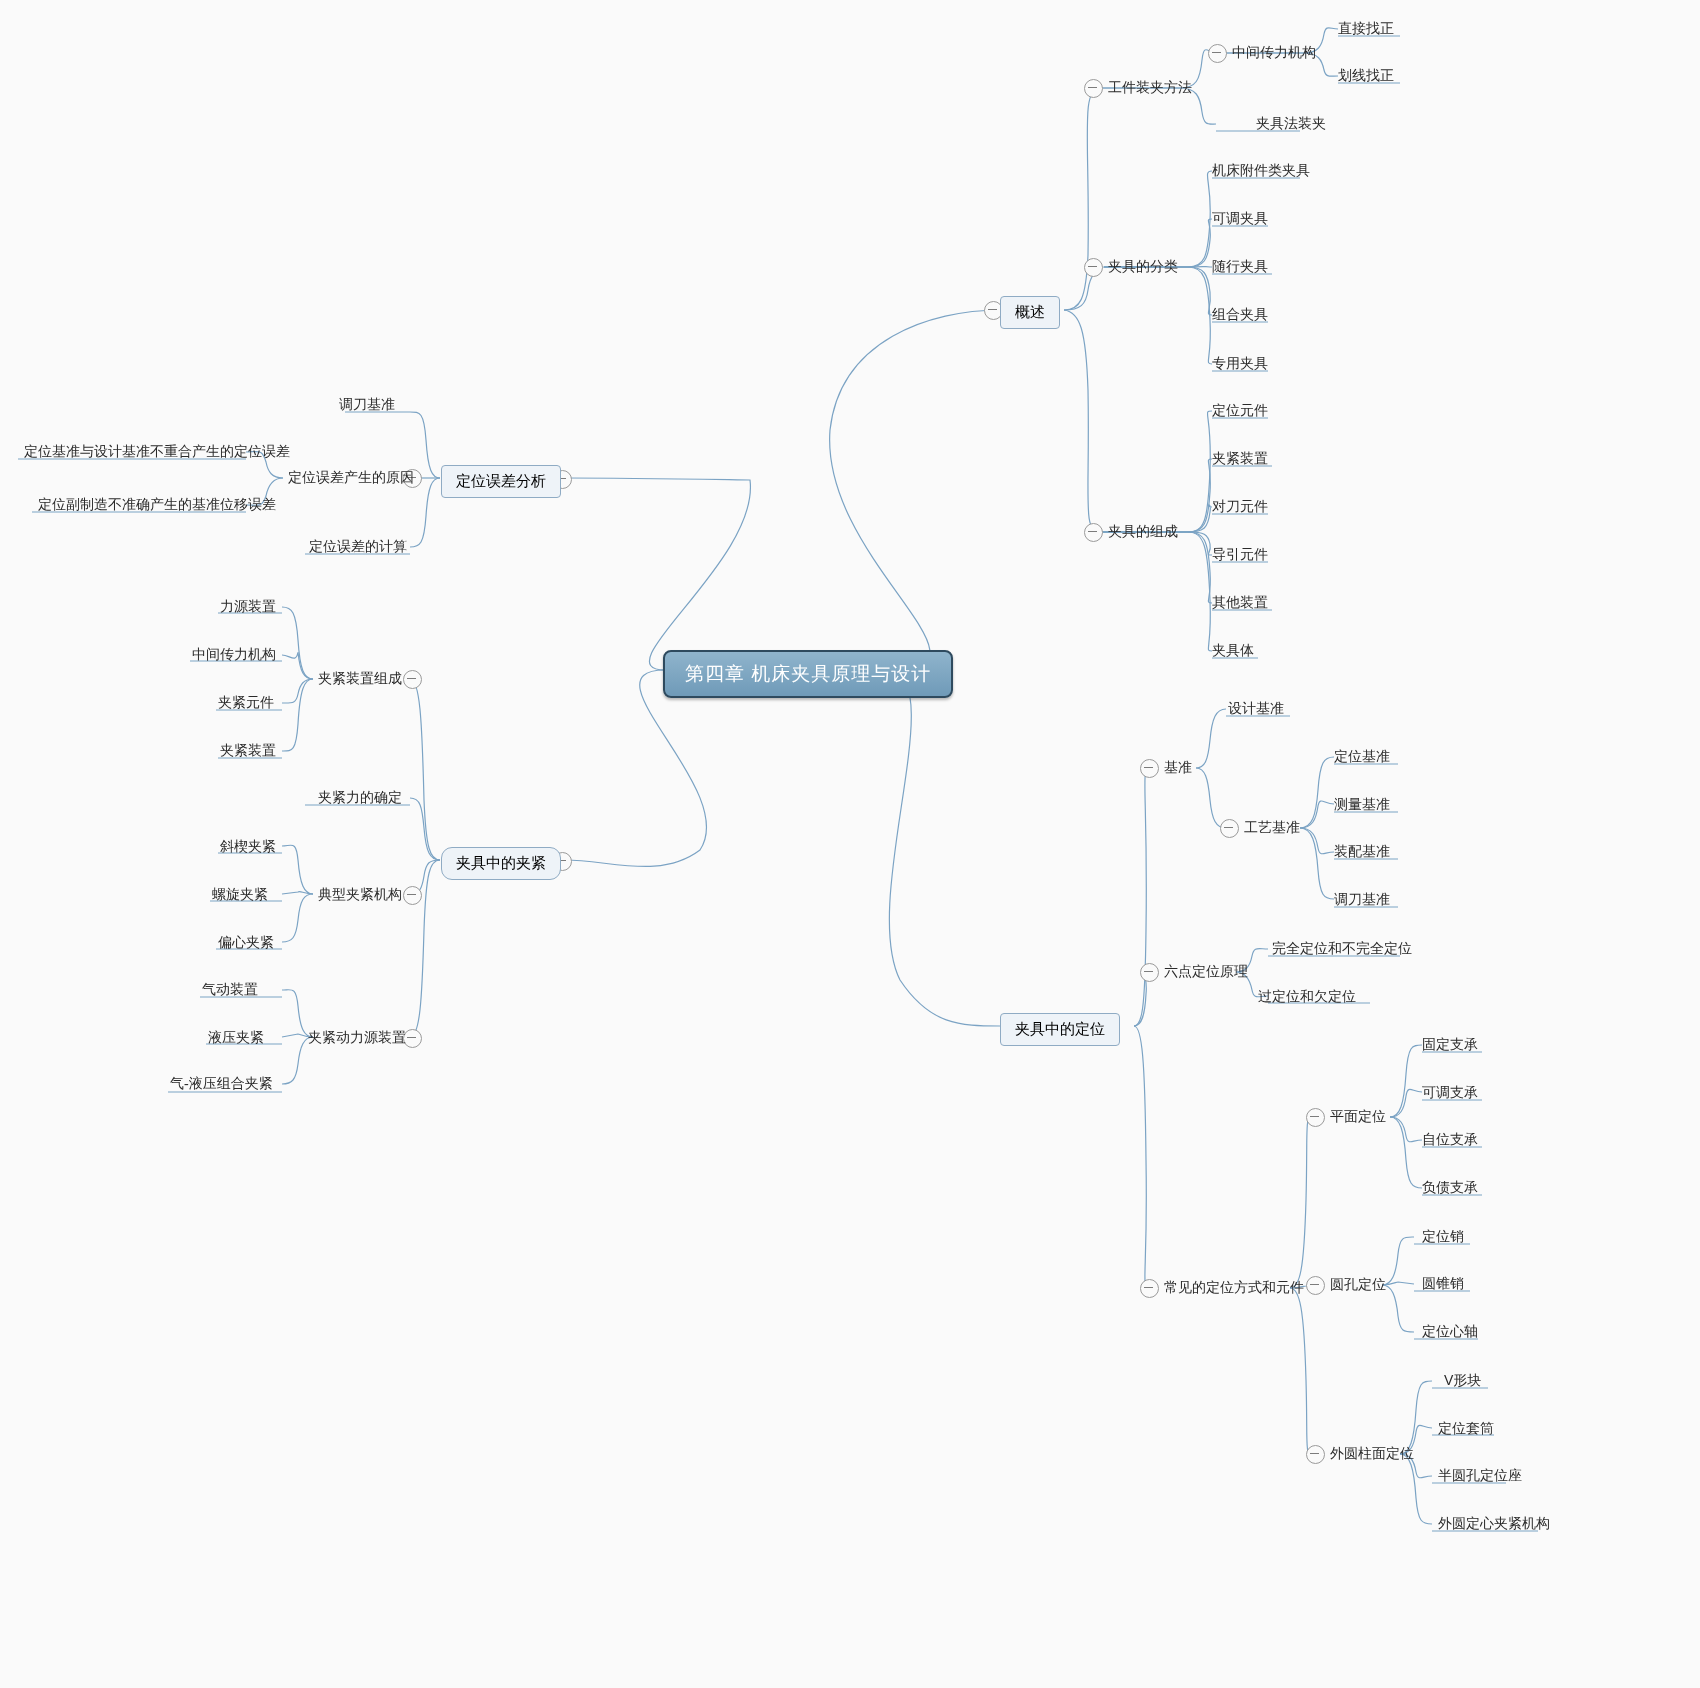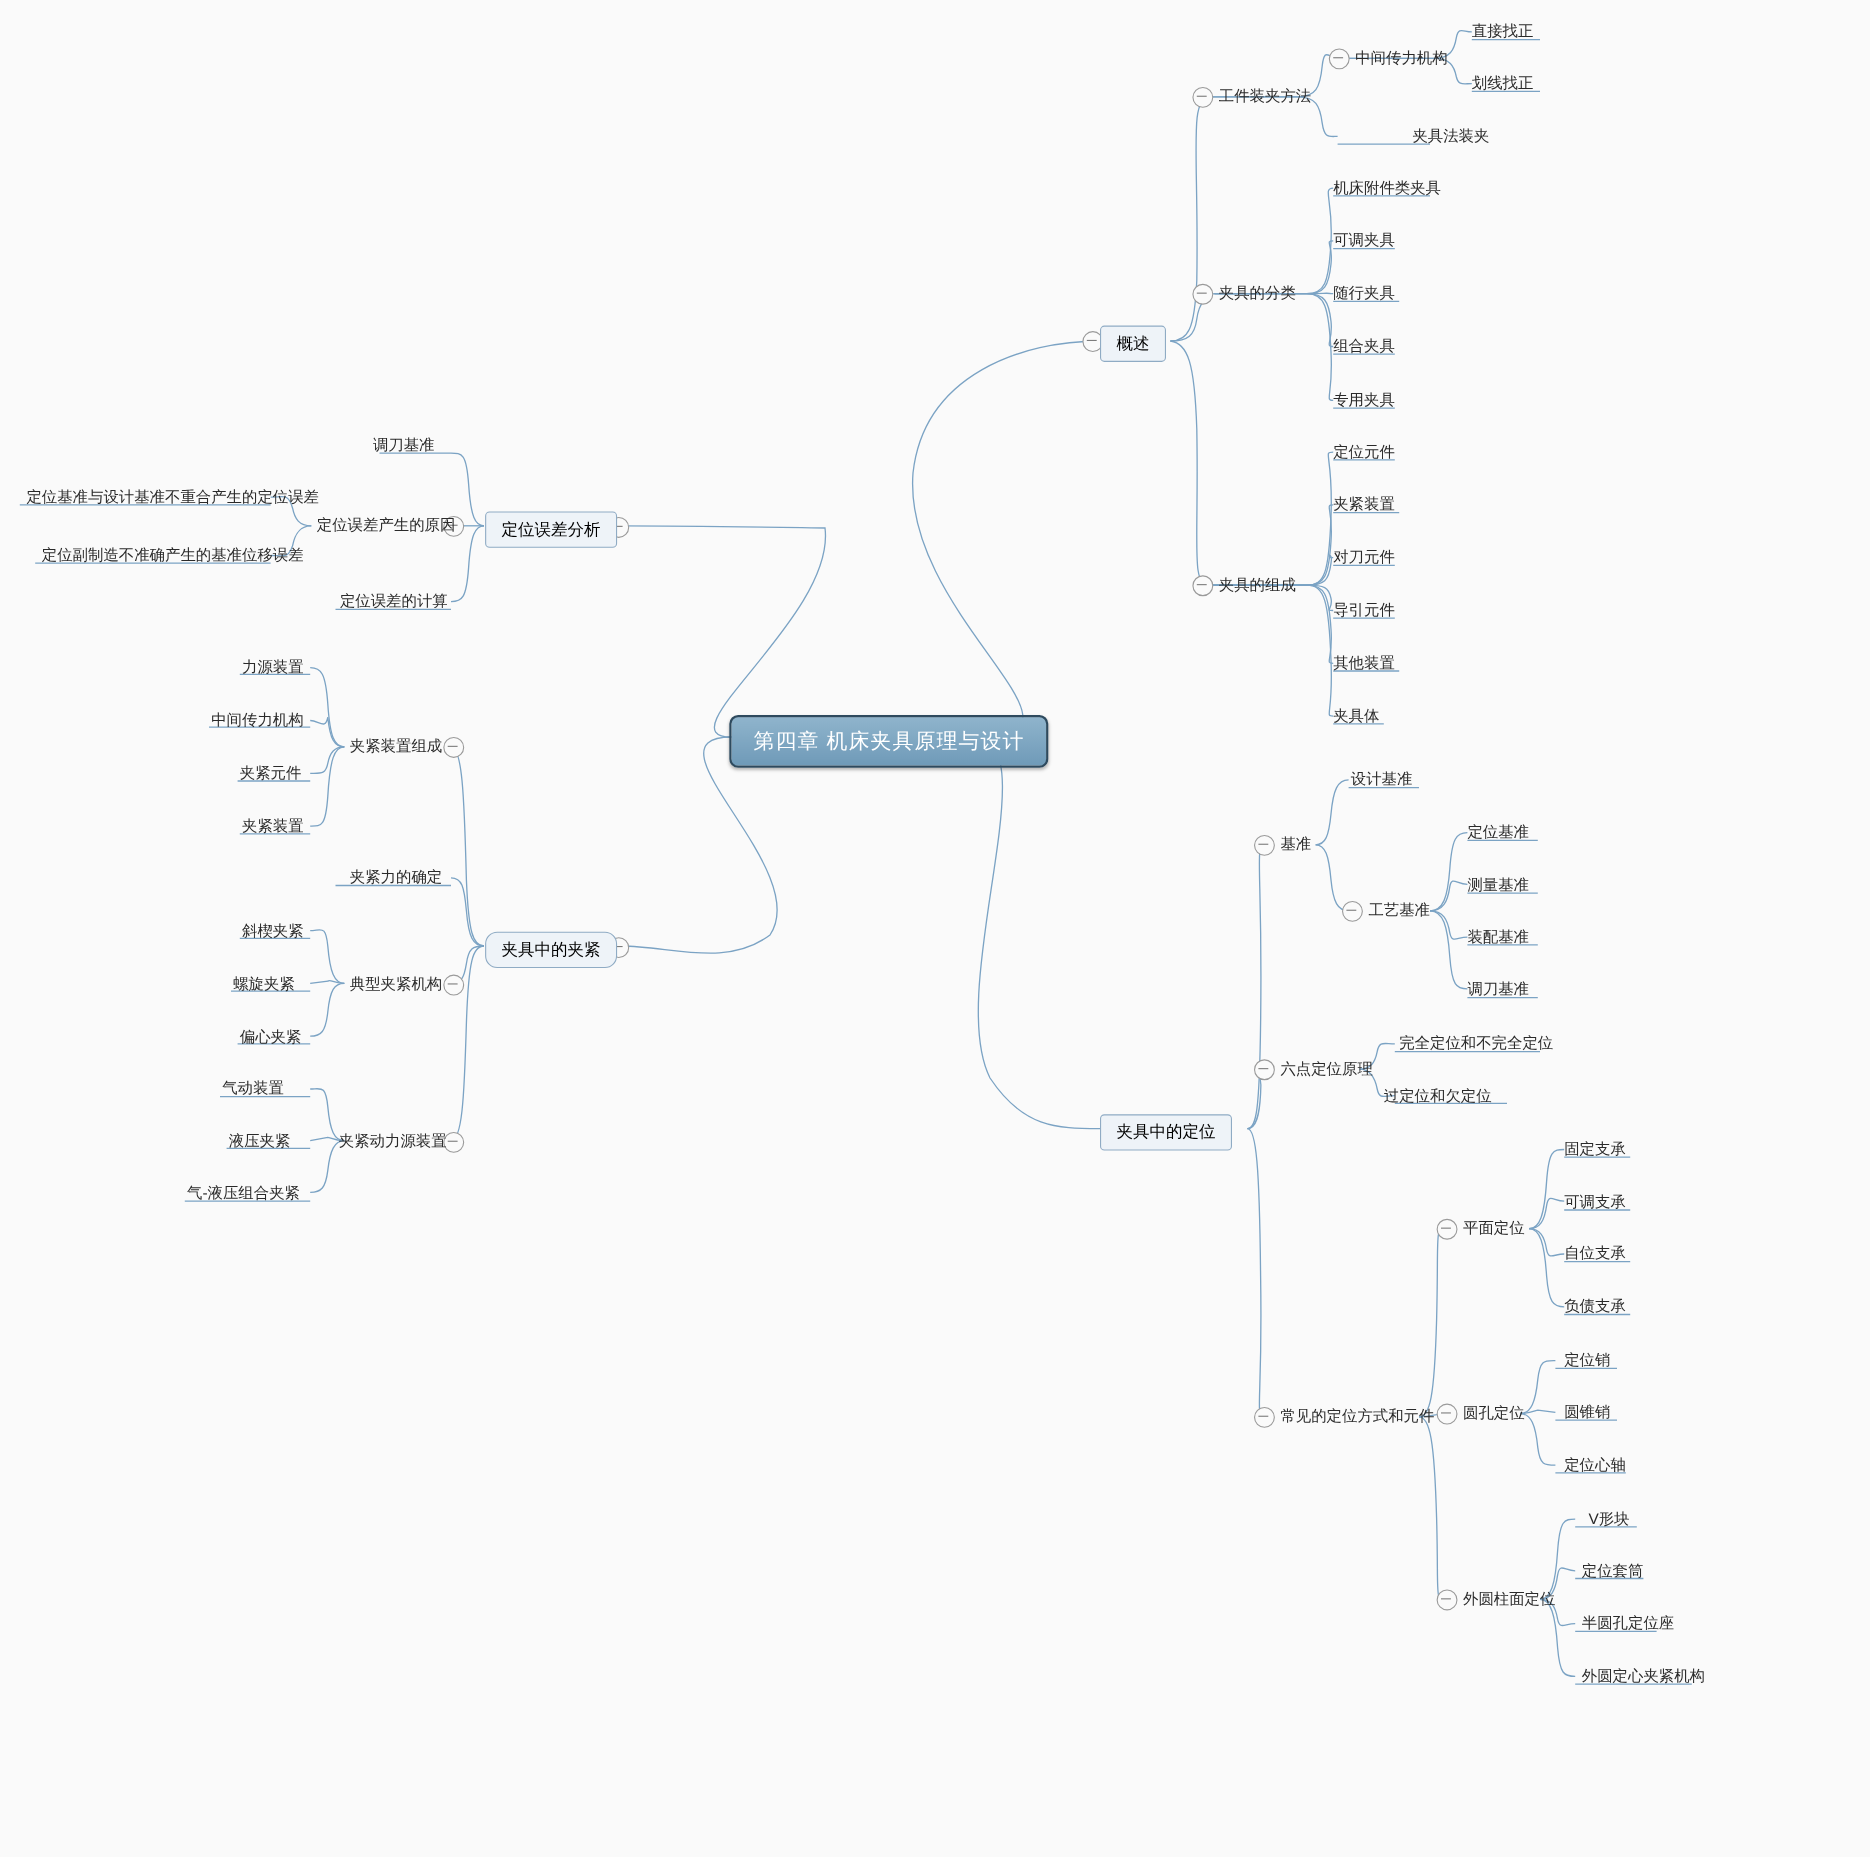--- a/index.html
+++ b/index.html
@@ -211,21 +211,21 @@
   <div class="toggle" style="left:984px;top:301px;"></div>
   <div class="node lvl1" style="left:1000px;top:296px;">概述</div>
 
   <div class="toggle" style="left:1084px;top:79px;"></div>
   <div class="node txt" style="left:1108px;top:79px;">工件装夹方法</div>
 
   <div class="toggle" style="left:1208px;top:44px;"></div>
   <div class="node txt" style="left:1232px;top:44px;">中间传力机构</div>
   <div class="node txt" style="left:1338px;top:20px;">直接找正</div>
   <div class="node txt" style="left:1338px;top:67px;">划线找正</div>
-  <div class="node txt" style="left:1284px;top:115px;">夹具法装夹</div>
+  <div class="node txt" style="left:1256px;top:115px;">夹具法装夹</div>
 
   <div class="toggle" style="left:1084px;top:258px;"></div>
   <div class="node txt" style="left:1108px;top:258px;">夹具的分类</div>
   <div class="node txt" style="left:1212px;top:162px;">机床附件类夹具</div>
   <div class="node txt" style="left:1212px;top:210px;">可调夹具</div>
   <div class="node txt" style="left:1212px;top:258px;">随行夹具</div>
   <div class="node txt" style="left:1212px;top:306px;">组合夹具</div>
   <div class="node txt" style="left:1212px;top:355px;">专用夹具</div>
 
   <div class="toggle" style="left:1084px;top:523px;"></div>
@@ -264,21 +264,21 @@
   <div class="toggle" style="left:403px;top:886px;"></div>
   <div class="node txt" style="left:318px;top:886px;">典型夹紧机构</div>
   <div class="node txt" style="left:220px;top:838px;">斜楔夹紧</div>
   <div class="node txt" style="left:212px;top:886px;">螺旋夹紧</div>
   <div class="node txt" style="left:218px;top:934px;">偏心夹紧</div>
 
   <div class="toggle" style="left:403px;top:1029px;"></div>
   <div class="node txt" style="left:308px;top:1029px;">夹紧动力源装置</div>
   <div class="node txt" style="left:202px;top:981px;">气动装置</div>
   <div class="node txt" style="left:208px;top:1029px;text-align:right;">液压夹紧</div>
-  <div class="node txt" style="left:170px;top:1076px;">气-液压组合夹紧</div>
+  <div class="node txt" style="left:170px;top:1076px;font-family:Liberation Serif, serif;">气-液压组合夹紧</div>
 
   <div class="node lvl1" style="left:1000px;top:1013px;">夹具中的定位</div>
 
   <div class="toggle" style="left:1140px;top:759px;"></div>
   <div class="node txt" style="left:1164px;top:759px;">基准</div>
   <div class="node txt" style="left:1228px;top:700px;">设计基准</div>
 
   <div class="toggle" style="left:1220px;top:819px;"></div>
   <div class="node txt" style="left:1244px;top:819px;">工艺基准</div>
   <div class="node txt" style="left:1334px;top:748px;">定位基准</div>

